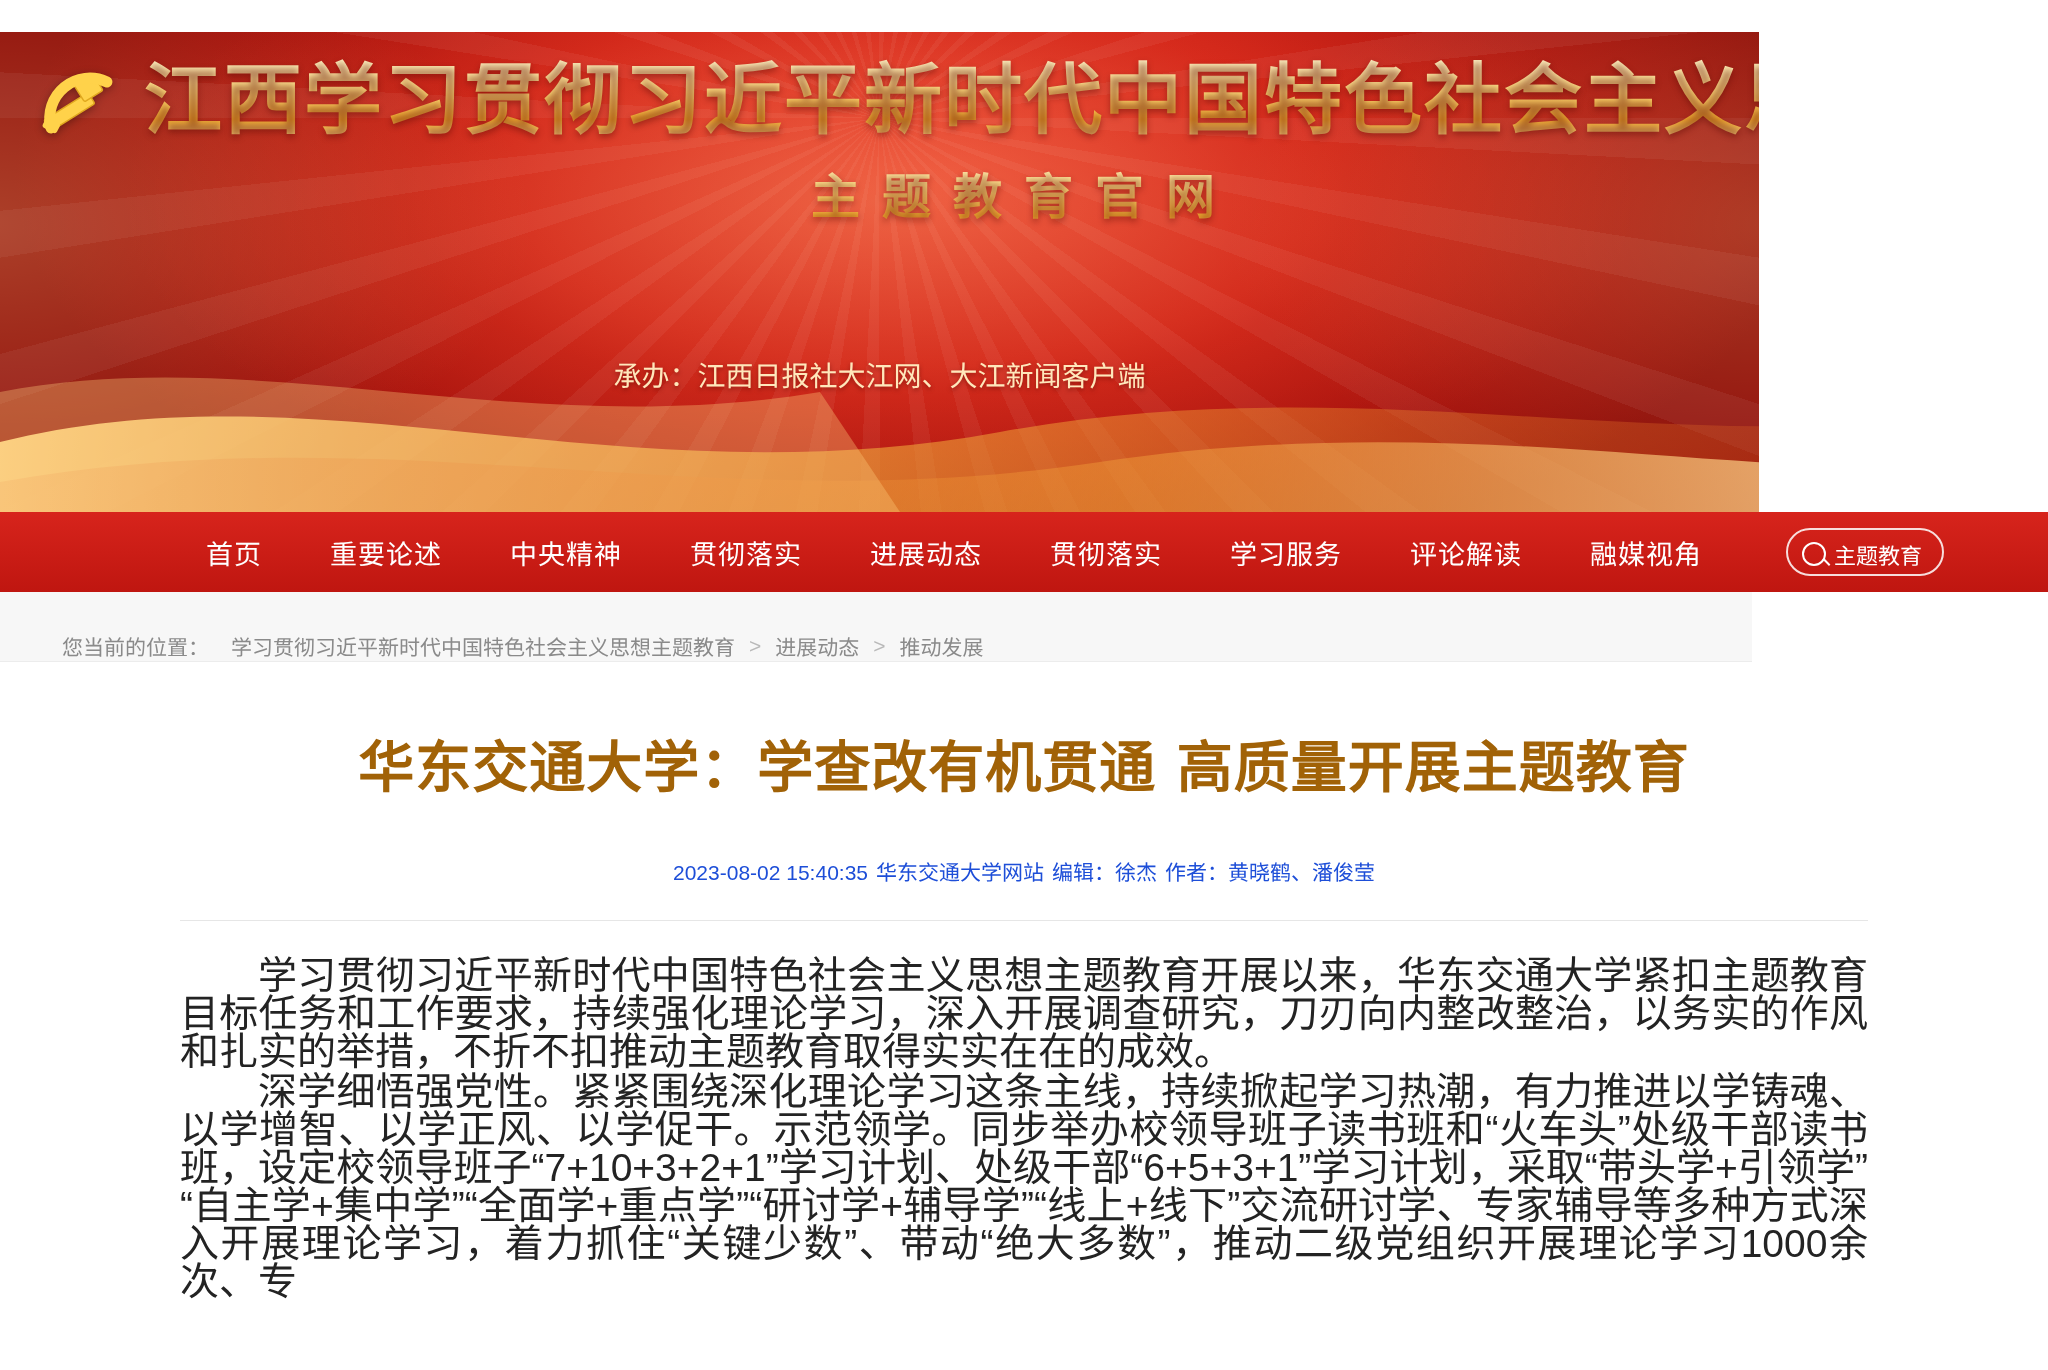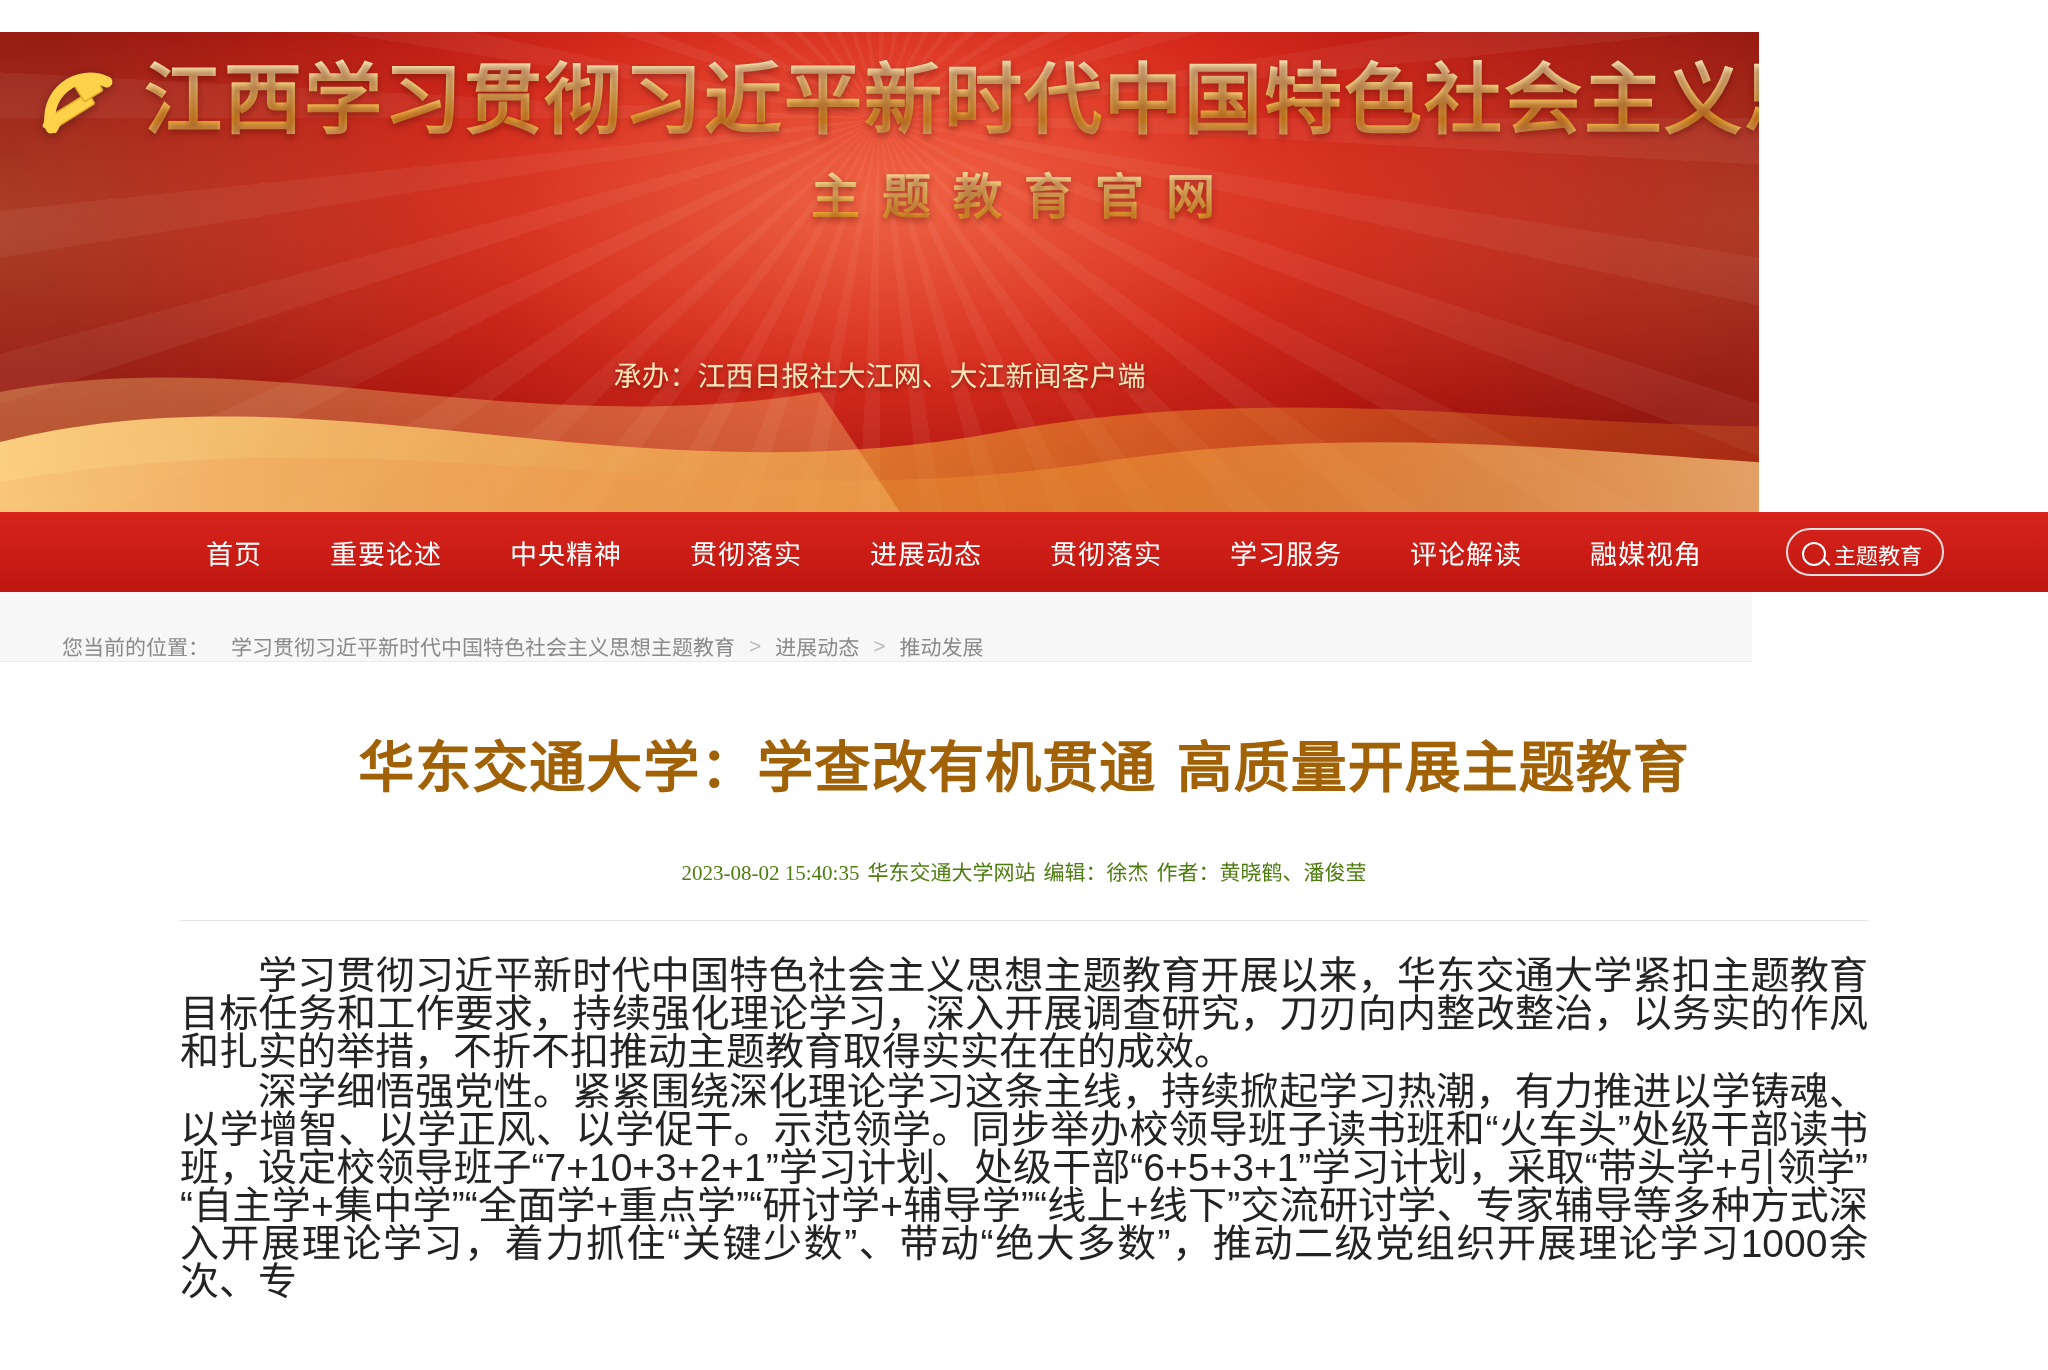--- a/index.html
+++ b/index.html
@@ -166,27 +166,26 @@
     font-size: 56px;
     font-weight: bold;
     color: #a16207;
     text-align: center;
     letter-spacing: 1px;
     line-height: 72px;
   }
   .meta {
     margin-top: 52px;
     text-align: center;
-    color: #4d7c0f;
+    color: #1d4ed8;
     font-size: 21px;
     display: flex;
     justify-content: center;
     gap: 8px;
     align-items: baseline;
-    font-family: Liberation Serif, serif;
   }
   .meta span { white-space: nowrap; }
   .meta-rule {
     margin: 34px 0 0 0;
     border: 0;
     border-top: 1px solid #e6e6e6;
   }
   .body {
     margin-top: 36px;
     font-size: 39px;

